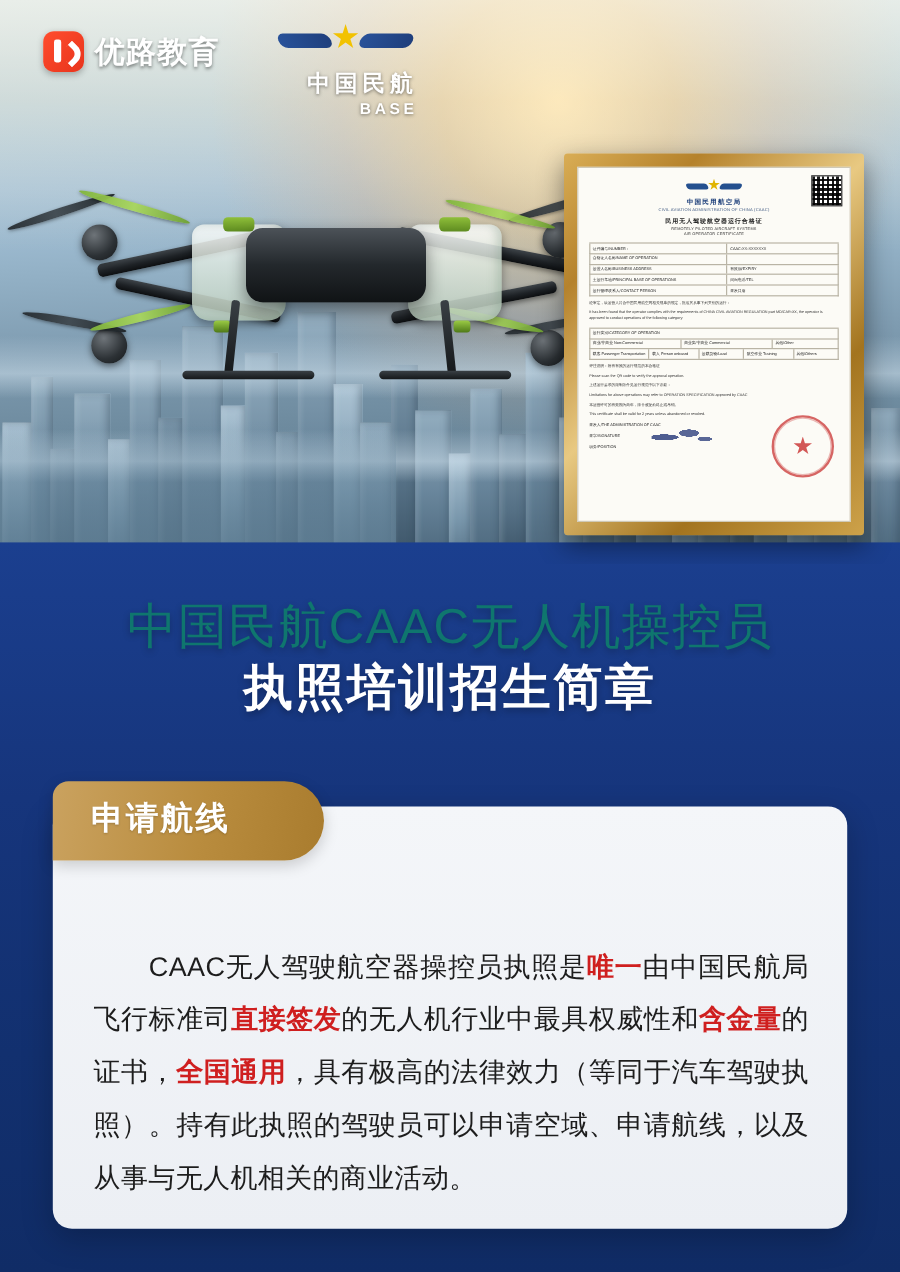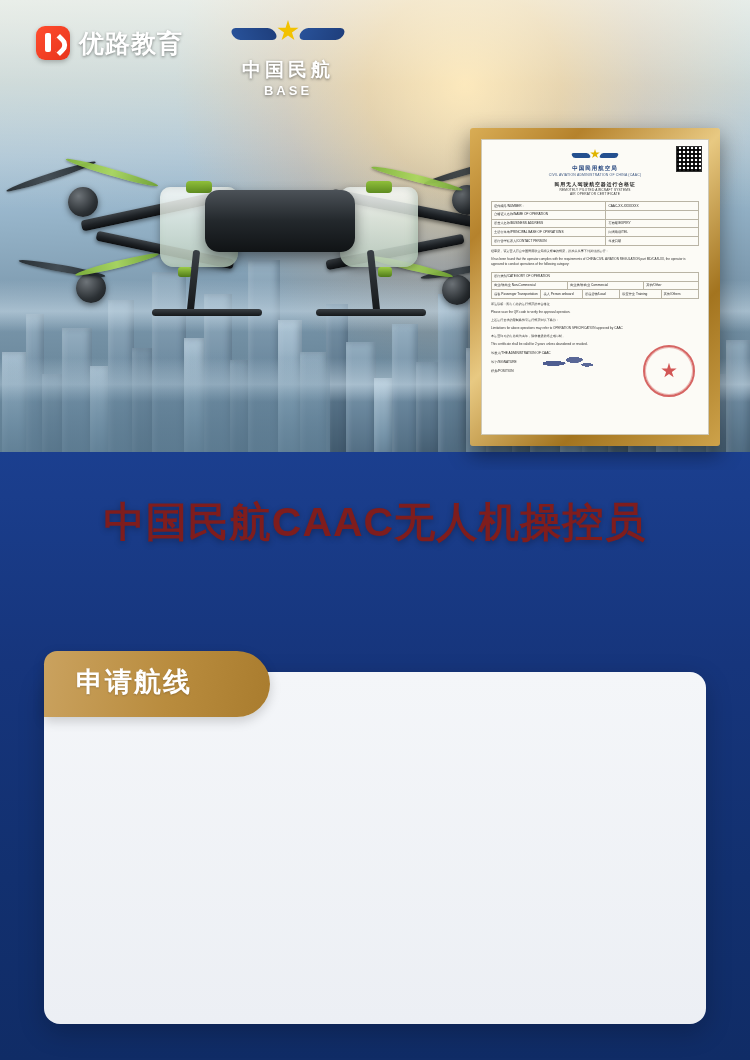--- a/index.html
+++ b/index.html
@@ -116,21 +116,21 @@
   }
   .ylogo .mark:after{
     content:""; position:absolute; left:16px; top:11px; width:11px; height:11px;
     border-right:5px solid #fff; border-bottom:5px solid #fff; border-radius:0 0 10px 0;
     transform:rotate(-45deg);
   }
   .ylogo .txt {
     font-size:25px; font-weight:bold; color:#ffffff; letter-spacing:1px;
     text-shadow:0 1px 3px rgba(0,0,0,0.45);
   }
-  .caaclogo { position:absolute; left:228px; top:20px; width:120px; text-align:center; }
+  .caaclogo { position:absolute; left:228px; top:20px; width:120px; text-align:right; }
   .caaclogo .wing {
     width:112px; height:36px; margin:0 auto;
     position:relative;
   }
   .caaclogo .wing .w-l, .caaclogo .wing .w-r {
     position:absolute; top:8px; width:44px; height:12px;
     background:linear-gradient(90deg, rgba(30,74,150,0.95), rgba(20,54,120,0.95));
     border-radius:10px;
   }
   .caaclogo .wing .w-l { left:0; transform:skewX(22deg); }
@@ -233,21 +233,21 @@
     background:linear-gradient(180deg,#1b3f8f 0%, #16357c 35%, #12306f 70%, #102c66 100%);
   }
   .body-blue:before {
     content:"";
     position:absolute; left:0; top:0; width:750px; height:30px;
     background:linear-gradient(180deg, rgba(23,58,128,0.0) 0%, rgba(23,58,128,0.0) 100%);
   }
 
   .title-wrap { position:absolute; left:0; top:497px; width:750px; text-align:center; z-index:3; }
   .title-l1 {
-    font-size:41px; font-weight:bold; color:#7f1d1d; letter-spacing:1px; line-height:1.25;
+    font-size:41px; font-weight:normal; color:#0f766e; letter-spacing:1px; line-height:1.25;
     text-shadow:0 2px 6px rgba(0,0,0,0.28);
   }
   .title-l2 {
     font-size:41px; font-weight:bold; color:#ffffff; letter-spacing:2px; line-height:1.25;
     text-shadow:0 2px 6px rgba(0,0,0,0.28);
   }
 
   
   .card {
     position:absolute; left:44px; top:672px; width:662px; height:352px;
@@ -450,19 +450,23 @@
         <div class="cert-stamp"></div>
       </div>
     </div>
   </div>
 </div>
 
 <div class="body-blue"></div>
 
 <div class="title-wrap">
   <div class="title-l1">中国民航CAAC无人机操控员</div>
+  <div class="title-l2">执照培训招生简章</div>
 </div>
 
 <div class="card">
   <div class="tab">
     <span>申请航线</span>
   </div>
+  <div class="card-body">
+    <span class="indent"></span><span>CAAC无人驾驶航空器操控员执照是</span><span class="hl">唯一</span><span>由中国民航局飞行标准司</span><span class="hl">直接签发</span><span>的无人机行业中最具权威性和</span><span class="hl">含金量</span><span>的证书，</span><span class="hl">全国通用</span><span>，具有极高的法律效力（等同于汽车驾驶执照）。持有此执照的驾驶员可以申请空域、申请航线，以及从事与无人机相关的商业活动。</span>
+  </div>
 </div>
 
 </body></html>

